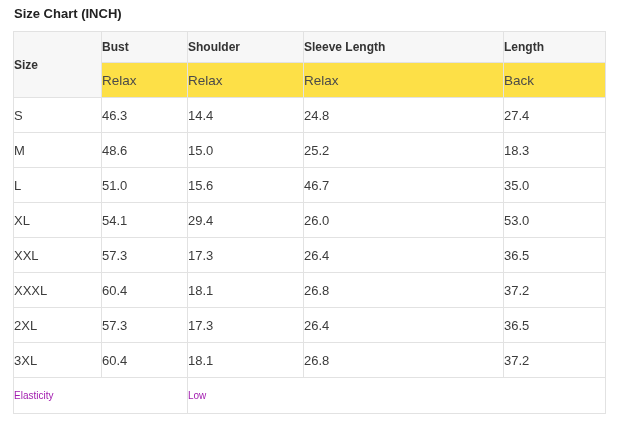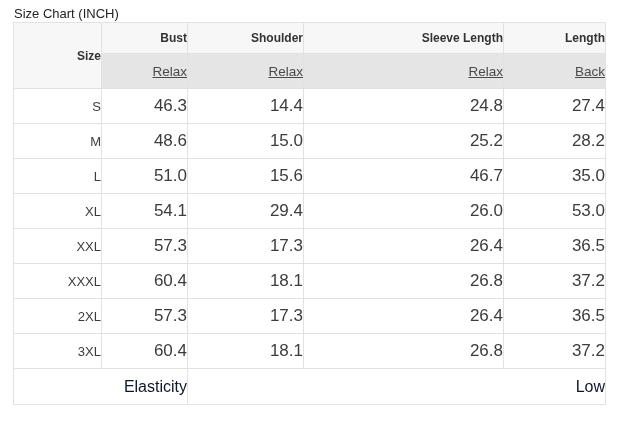--- a/index.html
+++ b/index.html
@@ -10,35 +10,35 @@
     color: #333333;
   }
   .page {
     width: 619px;
     height: 424px;
     box-sizing: border-box;
     padding: 6px 13px 0 13px;
     background: #ffffff;
   }
   .page-title {
-    margin: 0 0 0 1px;
+    margin: 0 0 9px 1px;
     font-size: 13px;
     line-height: 16px;
-    font-weight: normal;
+    font-weight: bold;
     color: #222222;
   }
   table.size-chart {
     width: 592px;
     border-collapse: collapse;
     table-layout: fixed;
   }
   table.size-chart th,
   table.size-chart td {
     border: 1px solid #e2e2e2;
-    text-align: right;
+    text-align: left;
     vertical-align: middle;
     padding: 0;
     overflow: hidden;
     white-space: nowrap;
   }
   
   col.c-size   { width: 88px; }
   col.c-bust   { width: 86px; }
   col.c-shoulder { width: 116px; }
   col.c-sleeve { width: 200px; }
@@ -53,41 +53,40 @@
   }
   th.size-head {
     background: #f7f7f7;
     font-size: 12px;
     font-weight: bold;
     color: #333333;
     margin-top: 40px;
   }
   tr.head-row-2 td {
     height: 34px;
-    background: #e5e5e5;
+    background: #fde047;
     font-size: 13.5px;
     font-weight: normal;
     color: #4a4a4a;
-    text-decoration: underline;
   }
   tr.data-row td {
     height: 34px;
     background: #ffffff;
-    font-size: 17px;
+    font-size: 13px;
     color: #3c3c3c;
   }
   tr.data-row td.size-cell {
     font-size: 13px;
     color: #3c3c3c;
   }
   tr.footer-row td {
     height: 35px;
     background: #ffffff;
-    font-size: 16px;
-    color: #0f172a;
+    font-size: 10px;
+    color: #a21caf;
   }
 </style>
 </head>
 <body>
 
 <div class="page">
   <h2 class="page-title">Size Chart (INCH)</h2>
 
   <table class="size-chart">
     <colgroup>
@@ -118,21 +117,21 @@
         <td>46.3</td>
         <td>14.4</td>
         <td>24.8</td>
         <td>27.4</td>
       </tr>
       <tr class="data-row">
         <td class="size-cell">M</td>
         <td>48.6</td>
         <td>15.0</td>
         <td>25.2</td>
-        <td>28.2</td>
+        <td>18.3</td>
       </tr>
       <tr class="data-row">
         <td class="size-cell">L</td>
         <td>51.0</td>
         <td>15.6</td>
         <td>46.7</td>
         <td>35.0</td>
       </tr>
       <tr class="data-row">
         <td class="size-cell">XL</td>

